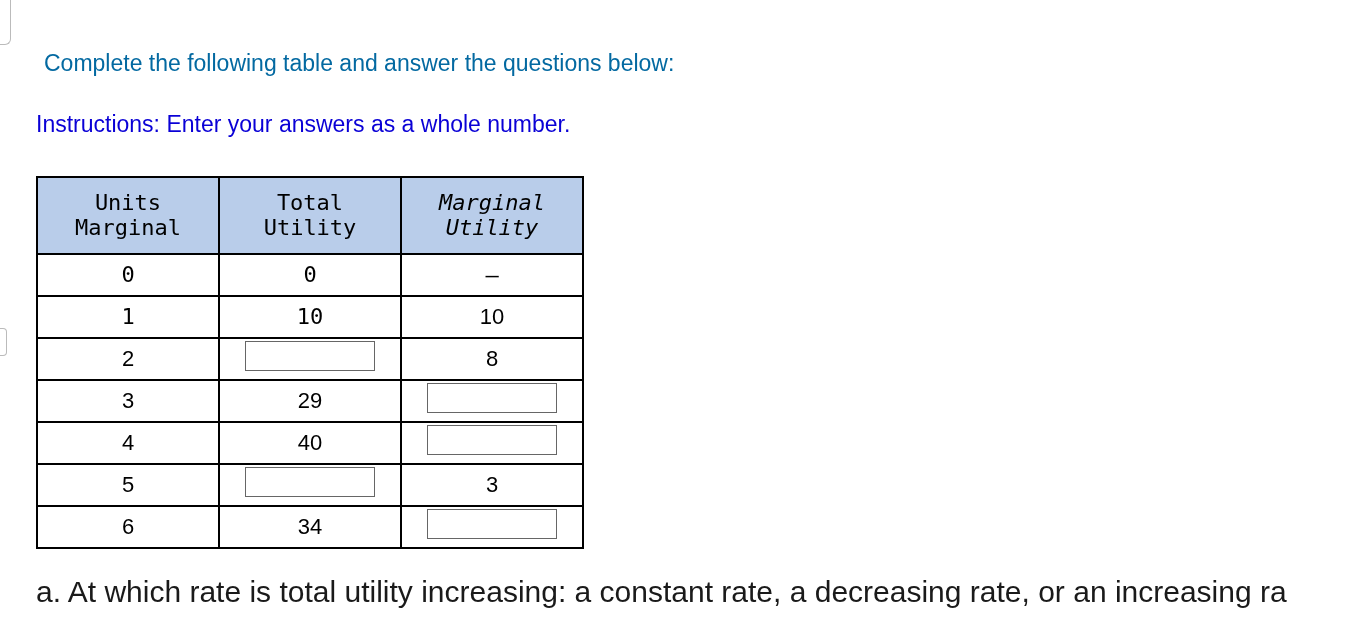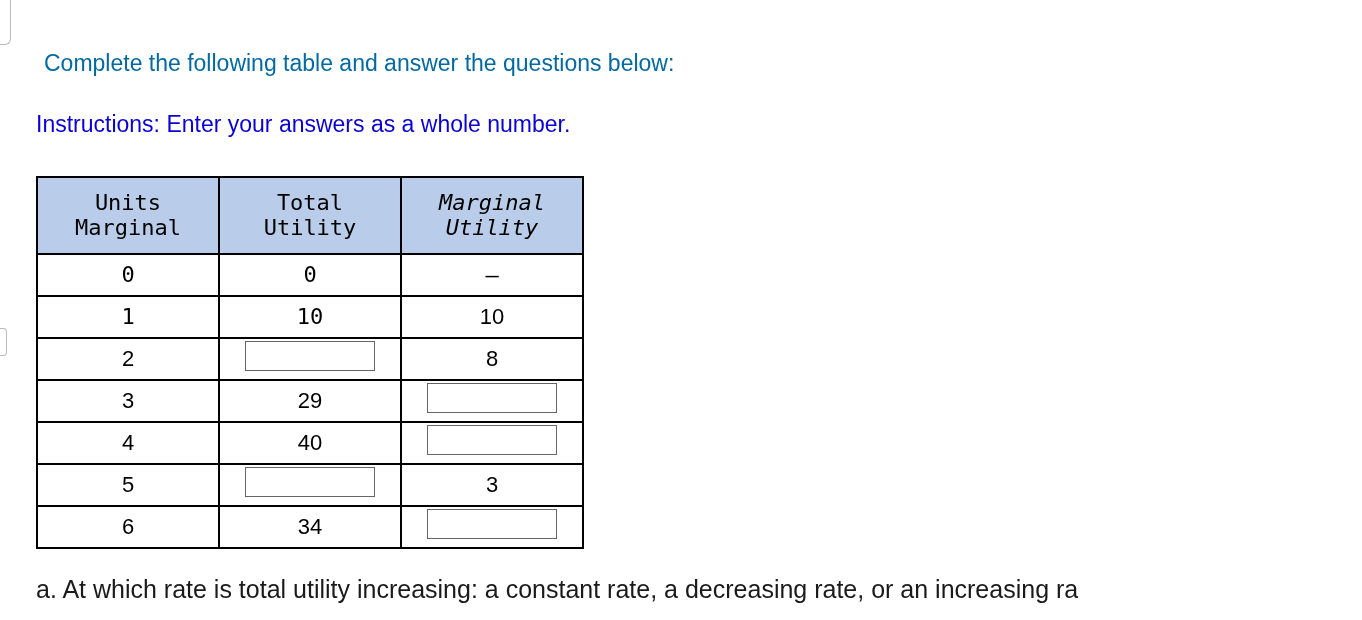--- a/index.html
+++ b/index.html
@@ -60,21 +60,21 @@
   .cell-input {
     display: inline-block;
     width: 130px;
     height: 30px;
     border: 1px solid #666;
     background: #fff;
     box-sizing: border-box;
   }
   .question {
     margin-top: 26px;
-    font-size: 25px;
+    font-size: 30px;
     color: #1a1a1a;
     white-space: nowrap;
   }
   .left-stub {
     position: absolute;
     left: 0;
     top: 0;
     width: 10px;
     height: 44px;
     border-right: 1px solid #bbb;

